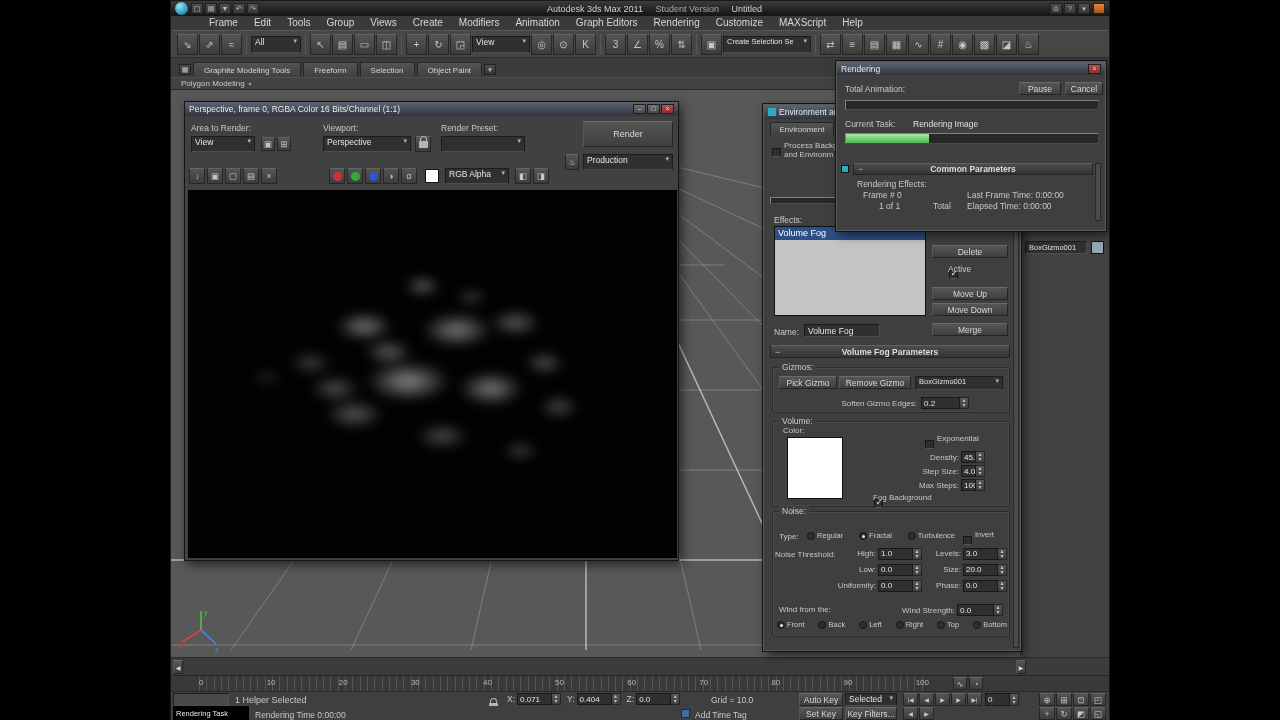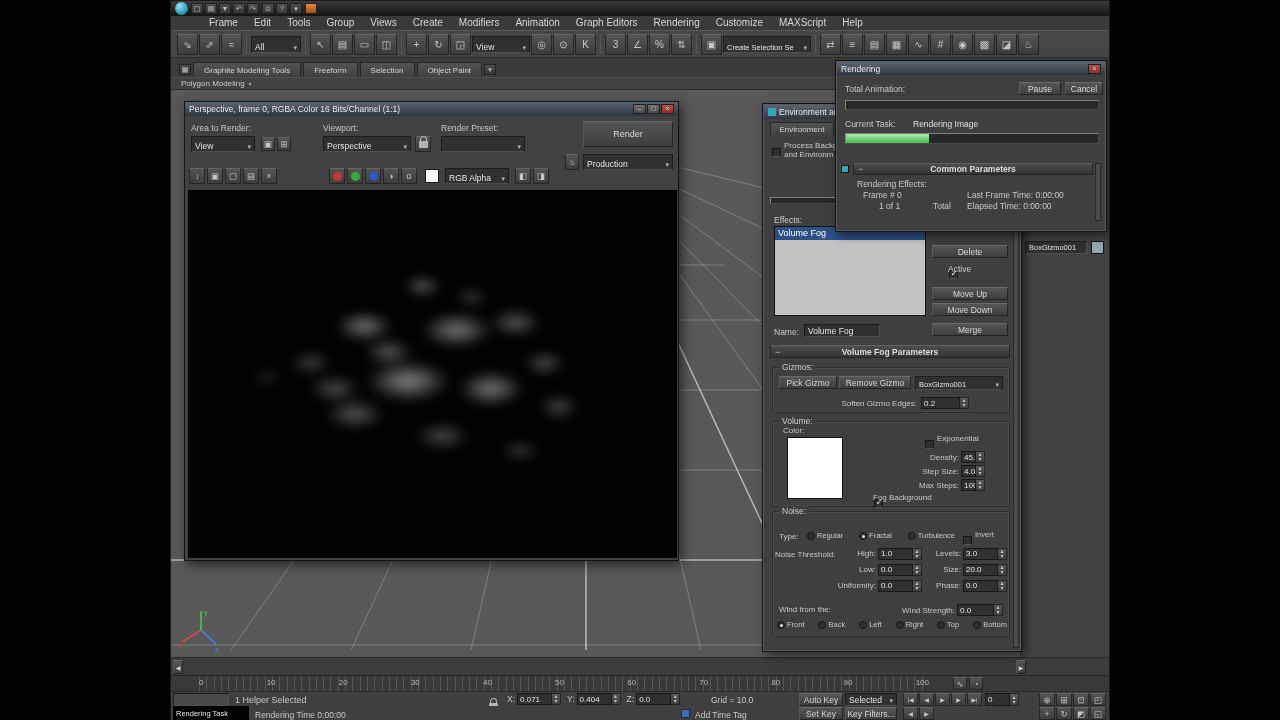--- a/index.html
+++ b/index.html
@@ -3,21 +3,21 @@
 <meta charset="utf-8">
 <style>
   *{box-sizing:border-box;margin:0;padding:0}
   html,body{width:1280px;height:720px;overflow:hidden;background:#000;
     font-family:"Liberation Sans",sans-serif;}
   .abs{position:absolute}
   .app{position:absolute;left:170px;top:0;width:940px;height:720px;background:#3f3f3f;border:1px solid #1a1a1a}
   .lbl{font-size:8.5px;color:#c8c8c8;white-space:nowrap}
   .btn{background:linear-gradient(#565656,#3e3e3e);border:1px solid #242424;border-top-color:#6a6a6a;border-left-color:#585858;color:#d8d8d8;font-size:8.5px;display:flex;align-items:center;justify-content:center;white-space:nowrap;cursor:default}
   .field{background:#303030;border:1px solid #1c1c1c;border-bottom-color:#4e4e4e;border-right-color:#4e4e4e;color:#e4e4e4;font-size:8.5px;display:flex;align-items:center;padding:0 3px;white-space:nowrap;overflow:hidden}
-  .drop{background:#303030;border:1px solid #1c1c1c;border-bottom-color:#4e4e4e;color:#e4e4e4;font-size:8.5px;display:flex;align-items:flex-end;padding:0 3px;white-space:nowrap;overflow:hidden}
+  .drop{background:#303030;border:1px solid #1c1c1c;border-bottom-color:#4e4e4e;color:#e4e4e4;font-size:8.5px;display:flex;align-items:flex-start;padding:0 3px;white-space:nowrap;overflow:hidden}
   .drop::after{content:"▾";margin-left:auto;color:#b4b4b4;font-size:7px;padding-left:3px}
   .ico{width:21px;height:21px;background:linear-gradient(#545454,#3c3c3c);border:1px solid #262626;border-top-color:#646464;color:#c6c6c6;font-size:10px;display:flex;align-items:center;justify-content:center;flex:none}
   .ico16{width:16px;height:16px;background:linear-gradient(#545454,#3c3c3c);border:1px solid #262626;border-top-color:#646464;color:#c6c6c6;font-size:8.5px;display:flex;align-items:center;justify-content:center;flex:none}
   .ico12{width:12px;height:11px;background:linear-gradient(#4e4e4e,#373737);border:1px solid #222;color:#c0c0c0;font-size:7px;display:flex;align-items:center;justify-content:center;flex:none}
   .sep{width:1px;height:20px;background:#2a2a2a;border-right:1px solid #575757;margin:0 3px;flex:none}
   .chk{width:9px;height:9px;background:#2e2e2e;border:1px solid #171717;border-bottom-color:#565656;position:relative;display:inline-block;flex:none}
   .chk.on::after{content:"✓";position:absolute;left:0;top:-3px;font-size:9px;color:#e4e4e4}
   .radio{width:8px;height:8px;border-radius:50%;background:#2e2e2e;border:1px solid #171717;display:inline-block;position:relative;flex:none}
   .on>.radio::after{content:"";position:absolute;left:2px;top:2px;width:3px;height:3px;border-radius:50%;background:#e8e8e8}
   .spin{display:inline-flex;height:12px}
@@ -60,20 +60,25 @@
 
   <div class="abs" style="left:0;top:0;width:938px;height:15px;background:linear-gradient(#3a3a3a,#141414);display:flex;align-items:center;padding:0 4px;gap:3px">
     <span style="width:13px;height:13px;border-radius:50%;background:radial-gradient(circle at 35% 30%,#9fe0ef,#2fa8c4 55%,#135d75);flex:none"></span>
     <span style="display:flex;gap:2px">
         <span class="ico12">▢</span>
         <span class="ico12">▤</span>
         <span class="ico12">▼</span>
         <span class="ico12">↶</span>
         <span class="ico12">↷</span>
       </span>
+    <span style="flex:1;text-align:center;font-size:9px;color:#cfcfcf;white-space:nowrap;overflow:hidden">
+      <span>Autodesk 3ds Max 2011</span>
+      <span style="margin:0 10px;color:#a8a8a8">Student Version</span>
+      <span>Untitled</span>
+    </span>
     <span style="display:flex;gap:2px">
         <span class="ico12">⊙</span>
         <span class="ico12">?</span>
         <span class="ico12">▾</span>
       </span>
     <span style="width:12px;height:11px;background:linear-gradient(#e8873a,#a4521a);border:1px solid #222;flex:none"></span>
   </div>
 
   <div class="abs" style="left:0;top:15px;width:938px;height:14px;background:#3a3a3a;display:flex;padding-left:30px">
       <span class="mi">Frame</span>

